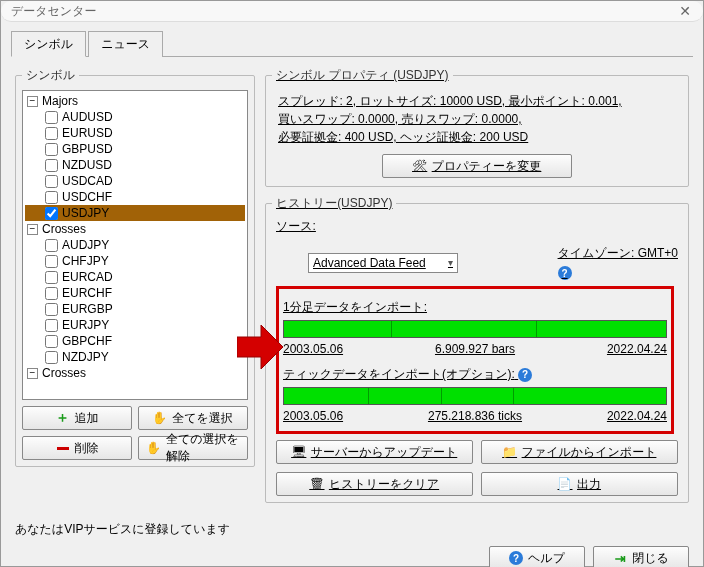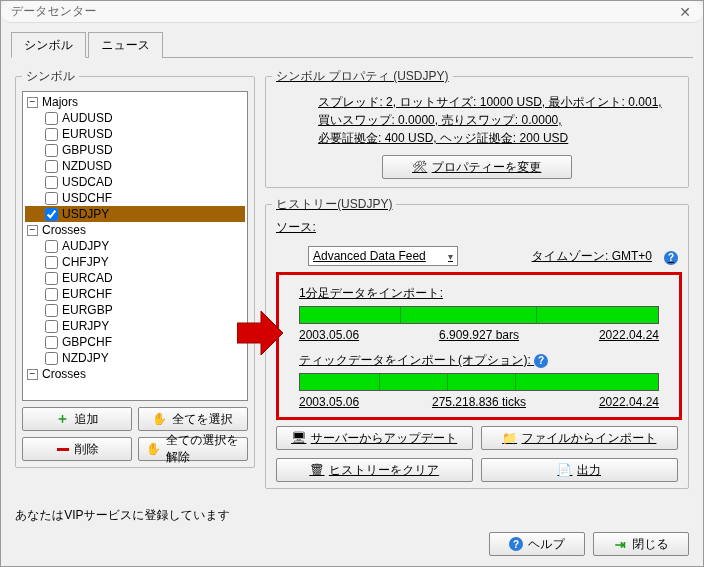--- a/index.html
+++ b/index.html
@@ -122,37 +122,37 @@
     background: linear-gradient(#fdfdfd,#e6e6e6);
     border-radius: 2px;
     display: flex;
     align-items: center;
     justify-content: center;
     padding: 0 8px;
     gap: 5px;
     font-size: 12px;
   }
   .btn .ic { width: 14px; height: 14px; display:inline-flex; align-items:center; justify-content:center; }
-  .props-text { padding: 2px 6px; line-height: 1.5; margin-left: 40px; }
+  .props-text { padding: 2px 6px; line-height: 1.5; }
   .btn-wide { width: 190px; margin: 6px auto 2px auto; }
   .src-row { display:flex; align-items:center; justify-content:space-between; margin: 2px 4px 6px 4px; }
   .combo {
     display:flex; align-items:center; justify-content:space-between;
     border:1px solid #888; background:#fff; height:20px; width:150px; padding:0 4px;margin-left:32px;
   }
   .combo .chev { font-size:10px; color:#555; }
-  .tz { display:flex; align-items:flex-end; gap:12px; }
+  .tz { display:flex; align-items:flex-start; gap:4px;flex-direction:column; }
   .help-ic {
     width:14px; height:14px; border-radius:50%; background:#2b7bd9; color:#fff;
     display:inline-flex; align-items:center; justify-content:center; font-size:10px; font-weight:bold;
   }
   .history-box {
     border: 3px solid #d40000;
-    padding: 6px 20px;
-    margin: 2px 0 4px 4px;
+    padding: 6px 4px;
+    margin: 2px 8px 4px 4px;
     position: relative;
   }
   .section-label { margin: 4px 0; display:block; }
   .progress {
     width: 100%; height: 18px;
     border: 1px solid #555;
     background: #00e000;
     position: relative;
   }
   .progress .mark { position:absolute; top:0; bottom:0; width:1px; background: rgba(0,0,0,0.3); }

